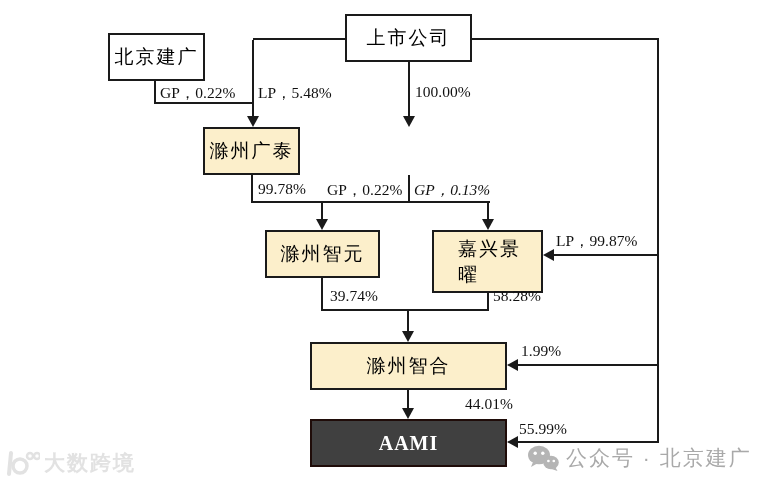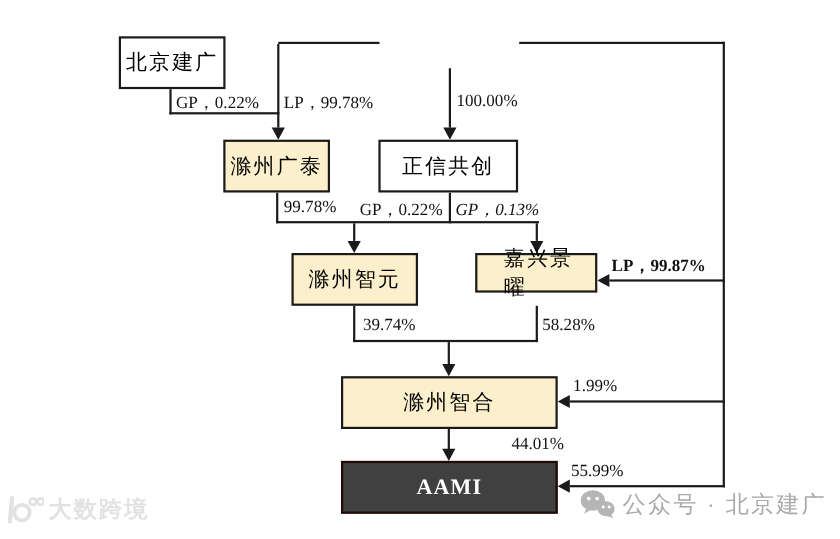--- a/index.html
+++ b/index.html
@@ -70,46 +70,46 @@
   <div class="arr-down" style="left:482px;top:219px;"></div>
   <div class="arr-down" style="left:402px;top:331px;"></div>
   <div class="arr-down" style="left:402px;top:408px;"></div>
   <div class="arr-left" style="left:543px;top:249px;"></div>
   <div class="arr-left" style="left:507px;top:359px;"></div>
   <div class="arr-left" style="left:507px;top:436px;"></div>
 
   <div class="box" style="left:108px;top:33px;width:97px;height:48px;">
     <span>北京建广</span>
   </div>
+  <div class="box" style="left:345px;top:14px;width:127px;height:48px;">
+    <span>上市公司</span>
+  </div>
   <div class="box tan" style="left:203px;top:127px;width:97px;height:48px;">
     <span>滁州广泰</span>
-  </div>
-  <div class="box" style="left:344px;top:127px;width:127px;height:48px;">
-    <span>正信共创</span>
   </div>
   <div class="box tan" style="left:265px;top:230px;width:115px;height:48px;">
     <span>滁州智元</span>
   </div>
-  <div class="box tan" style="left:432px;top:230px;width:111px;height:36px;padding-left:24px;">
+  <div class="box tan" style="left:432px;top:230px;width:111px;height:63px;padding-left:24px;">
     <span>嘉兴景曜</span>
   </div>
   <div class="box tan" style="left:310px;top:342px;width:197px;height:48px;">
     <span>滁州智合</span>
   </div>
   <div class="box red" style="left:310px;top:419px;width:197px;height:48px;">
     <span>AAMI</span>
   </div>
 
   <div class="elabel" style="left:160px;top:83px;">GP，0.22%</div>
-  <div class="elabel" style="left:258px;top:83px;">LP，99.78%</div>
+  <div class="elabel" style="left:258px;top:83px;">LP，5.48%</div>
   <div class="elabel" style="left:415px;top:83px;">100.00%</div>
   <div class="elabel" style="left:258px;top:180px;">99.78%</div>
   <div class="elabel" style="left:327px;top:180px;">GP，0.22%</div>
   <div class="elabel" style="left:414px;top:180px;font-style:italic;">GP，0.13%</div>
-  <div class="elabel" style="left:556px;top:231px;font-weight:bold;">LP，99.87%</div>
+  <div class="elabel" style="left:556px;top:231px;">LP，99.87%</div>
   <div class="elabel" style="left:330px;top:287px;">39.74%</div>
   <div class="elabel" style="left:493px;top:287px;">58.28%</div>
   <div class="elabel" style="left:521px;top:342px;">1.99%</div>
   <div class="elabel" style="left:417px;top:395px;margin-left:48px;">44.01%</div>
   <div class="elabel" style="left:519px;top:420px;">55.99%</div>
 
   <div class="wm-left">
     <svg width="34" height="28" viewBox="0 0 34 28">
       <line x1="5" y1="4" x2="3" y2="25" stroke="#e2e2e2" stroke-width="4" stroke-linecap="round"></line>
       <circle cx="14" cy="17" r="7" fill="none" stroke="#e2e2e2" stroke-width="3.5"></circle>

